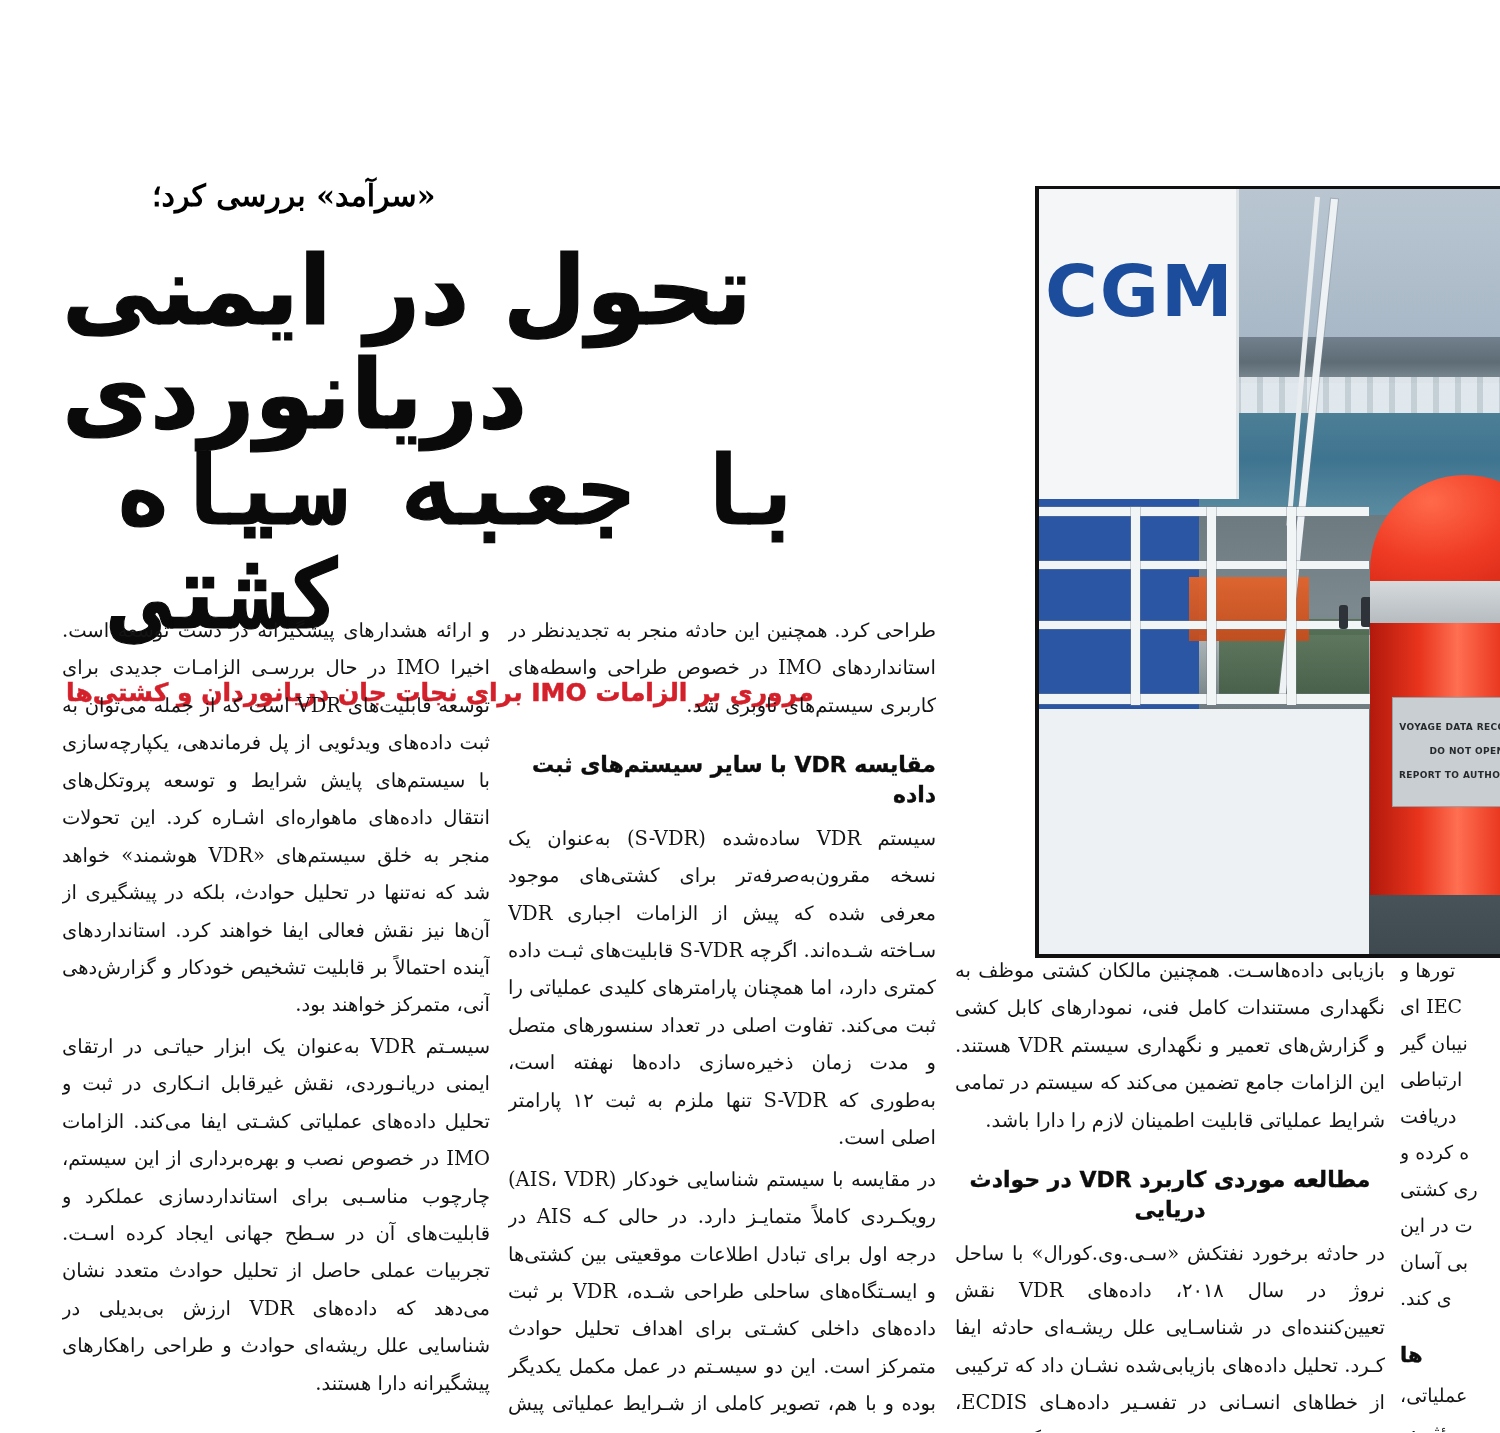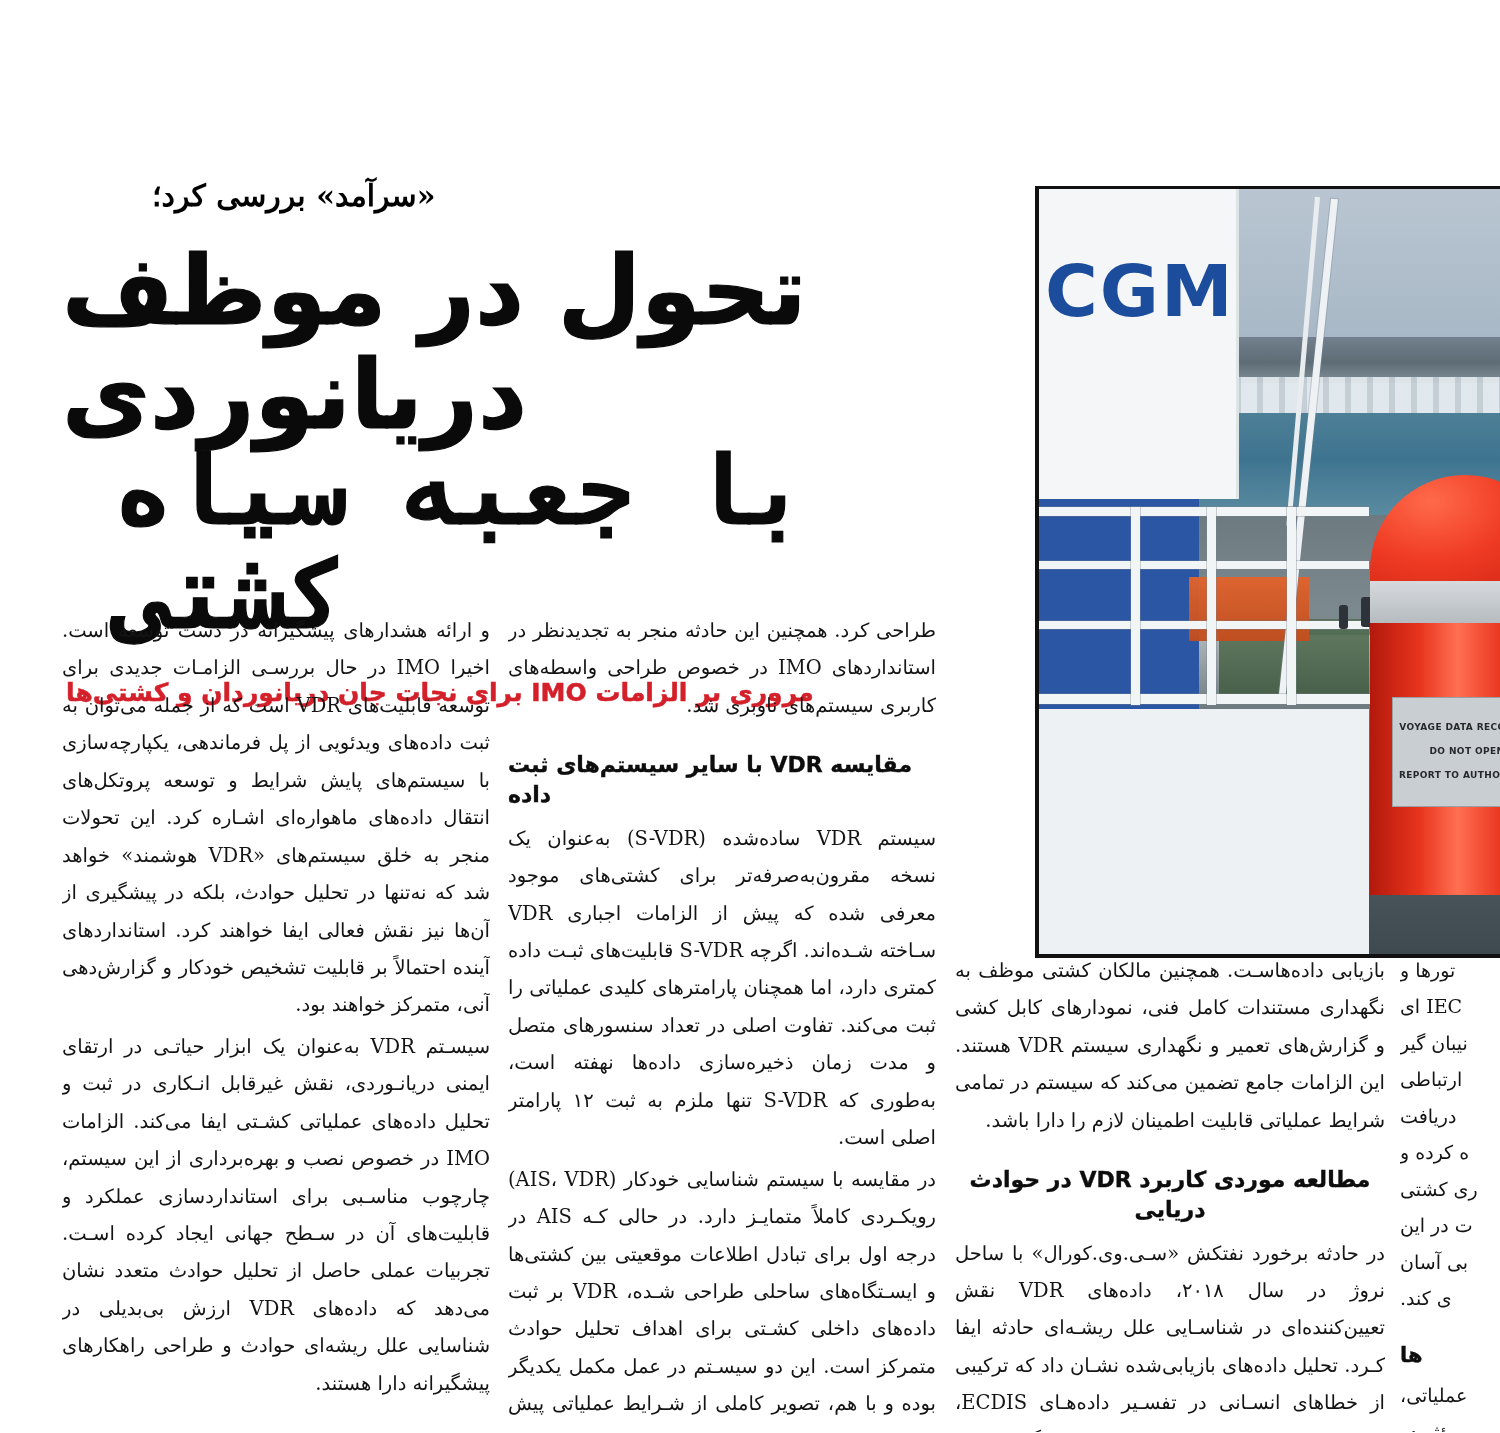--- a/index.html
+++ b/index.html
@@ -281,21 +281,21 @@
   .col-1 { left: 62px;  top: 612px; width: 428px; height: 820px; }
   .col-2 { left: 508px; top: 612px; width: 428px; height: 820px; }
   .col-3 { left: 955px; top: 952px; width: 430px; height: 480px; }
   .col-4 { left: 1400px; top: 952px; width: 98px;  height: 480px; }
 
   .sec-head {
     font-family: "DejaVu Sans", "Liberation Sans", sans-serif;
     font-size: 22px;
     font-weight: 800;
     color: #0d0d0d;
-    text-align: left;
+    text-align: right;
     margin: 26px 0 10px 0;
     line-height: 1.35;
     -webkit-text-stroke: .35px #0d0d0d;
   }
   .col-3 .sec-head, .col-4 .sec-head { text-align: center; }
 
   
   .col-4 {
     text-align: left;
     white-space: nowrap;
@@ -313,21 +313,21 @@
 </style>
 </head>
 <body>
 
 <div class="page">
 
   <div class="headline-block">
     <div class="kicker">«سرآمد» بررسی کرد؛</div>
 
     <h1 class="headline" style="color: rgb(10, 10, 10);">
-      <span class="hl-line hl-line-1">تحول در موظف دریانوردی</span>
+      <span class="hl-line hl-line-1">تحول در ایمنی دریانوردی</span>
       <span class="hl-line hl-line-2">با جعبه سیاه کشتی</span>
     </h1>
 
     <div class="subhead" id="subhead" style="color: rgb(212, 32, 42);">مروری بر الزامات IMO برای نجات جان دریانوردان و کشتی‌ها</div>
   </div>
 
   <figure class="photo-frame">
     <div class="photo">
       <div class="ph-harbour"></div>
       <div class="ph-tanks"></div>

